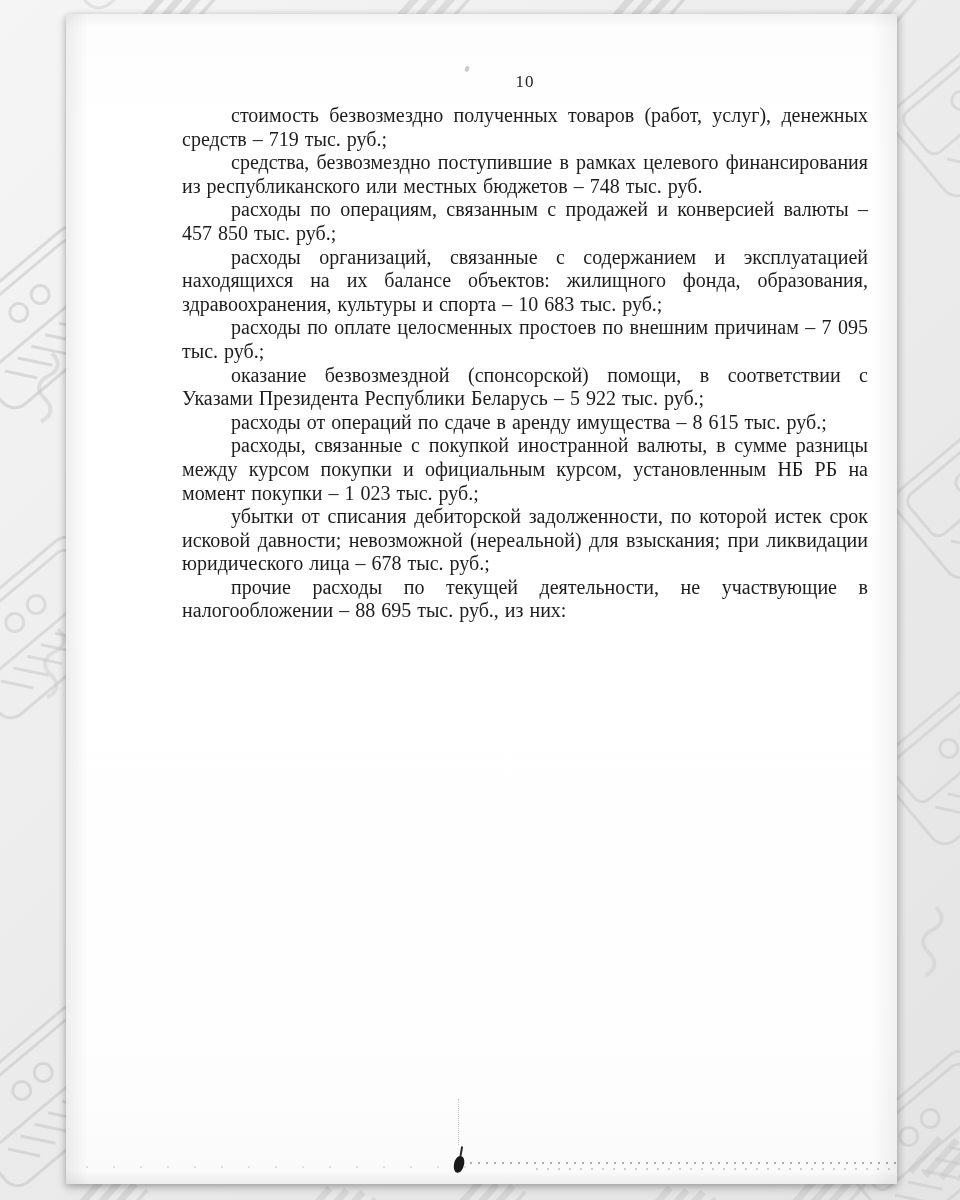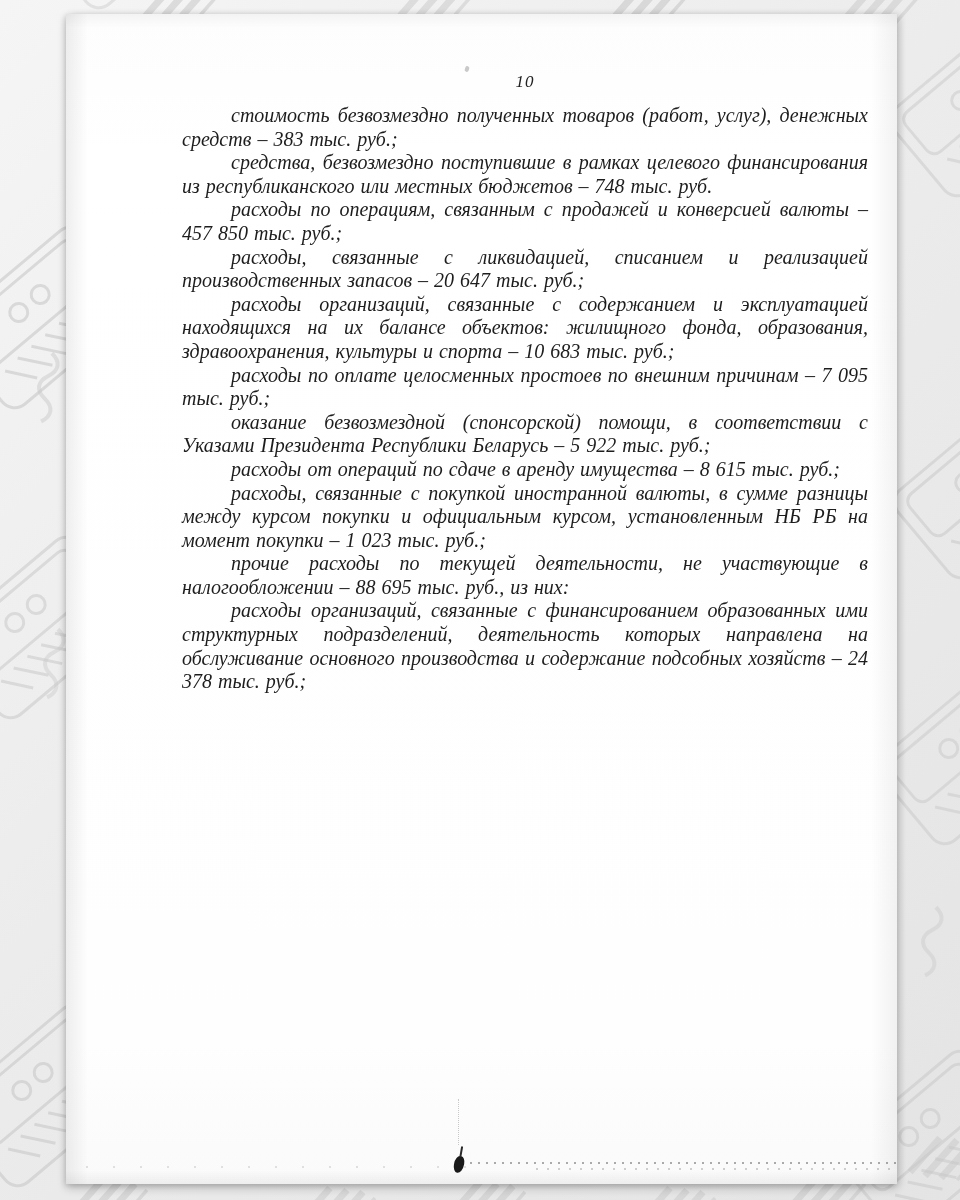--- a/index.html
+++ b/index.html
@@ -13,21 +13,20 @@
 
   
   .watermark{position:absolute;left:0;top:0;z-index:0;}
 
   
   .sheet{
     position:absolute;left:66px;top:14px;width:831px;height:1170px;
     background:linear-gradient(180deg,#fdfdfd 0%,#ffffff 12%,#fefefe 88%,#fafafa 100%);
     box-shadow:0 4px 9px rgba(0,0,0,.20), 3px 0 7px rgba(0,0,0,.10), -2px 2px 5px rgba(0,0,0,.08);
     z-index:1;
-    font-style:italic;
   }
   .sheet::before{ 
     content:"";position:absolute;inset:0;pointer-events:none;
     background:
       linear-gradient(90deg,rgba(0,0,0,.065),rgba(0,0,0,0) 22px,rgba(0,0,0,0) calc(100% - 26px),rgba(0,0,0,.05)),
       linear-gradient(180deg,rgba(0,0,0,.04),rgba(0,0,0,0) 14px,rgba(0,0,0,0) calc(100% - 14px),rgba(0,0,0,.05));
   }
 
   .page-number{
     position:absolute;left:116px;top:58px;width:686px;
@@ -123,31 +122,30 @@
     <use href="#wm-slash" transform="translate(638,1186)" opacity=".5"></use>
     <use href="#wm-slash" transform="translate(788,1172)" opacity=".55"></use>
     <use href="#wm-slash" transform="translate(908,1136)" opacity=".5"></use>
   </svg>
 
   <div class="sheet">
 
     <div class="page-number">10</div>
 
     <div class="content">
-      <p>стоимость безвозмездно полученных товаров (работ, услуг), денежных средств – 383 тыс. руб.;</p>
+      <p>стоимость безвозмездно полученных товаров (работ, услуг), денежных средств – 719 тыс. руб.;</p>
       <p>средства, безвозмездно поступившие в рамках целевого финансирования из республиканского или местных бюджетов – 748 тыс. руб.</p>
       <p>расходы по операциям, связанным с продажей и конверсией валюты – 457 850 тыс. руб.;</p>
-      <p>расходы, связанные с ликвидацией, списанием и реализацией производственных запасов – 20 647 тыс. руб.;</p>
       <p>расходы организаций, связанные с содержанием и эксплуатацией находящихся на их балансе объектов: жилищного фонда, образования, здравоохранения, культуры и спорта – 10 683 тыс. руб.;</p>
       <p>расходы по оплате целосменных простоев по внешним причинам  – 7 095 тыс. руб.;</p>
       <p>оказание безвозмездной (спонсорской) помощи, в соответствии с Указами Президента Республики Беларусь – 5 922 тыс. руб.;</p>
       <p>расходы от операций по сдаче в аренду имущества – 8 615 тыс. руб.;</p>
       <p>расходы, связанные с покупкой иностранной валюты, в сумме разницы между курсом покупки и официальным курсом, установленным НБ РБ на момент покупки – 1 023 тыс. руб.;</p>
+      <p>убытки от списания дебиторской задолженности, по которой истек срок исковой давности; невозможной (нереальной) для взыскания; при ликвидации юридического лица – 678 тыс. руб.;</p>
       <p>прочие расходы по текущей деятельности, не участвующие в налогообложении – 88 695 тыс. руб., из них:</p>
-      <p>расходы организаций, связанные с финансированием образованных ими структурных подразделений, деятельность которых направлена на обслуживание основного производства и содержание подсобных хозяйств – 24 378 тыс. руб.;</p>
     </div>
 
     <div class="speck"></div>
     <div class="crease"></div>
     <div class="noise-left"></div>
     <div class="noise-right"></div>
     <div class="noise-right2"></div>
     <div class="ink-blot"></div>
 
   </div>

